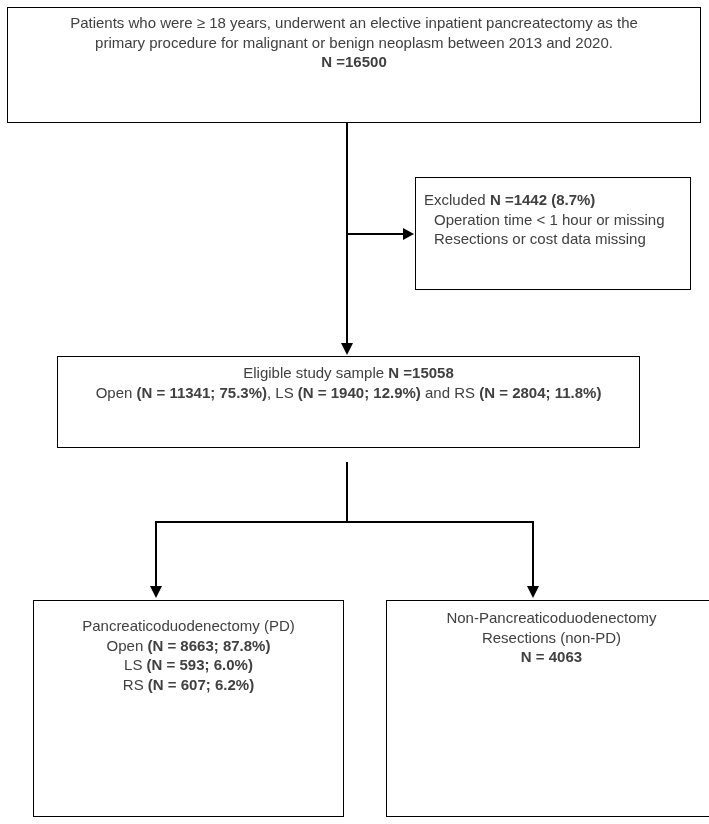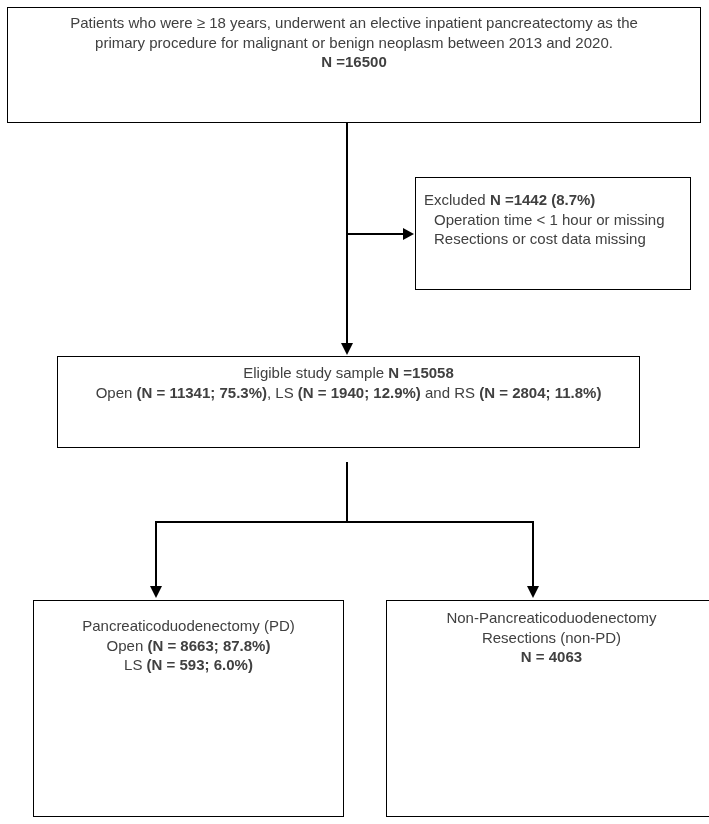--- a/index.html
+++ b/index.html
@@ -110,20 +110,21 @@
 
   <div class="box eligible-box">
     <div><span>Eligible study sample </span><span class="b">N =15058</span></div>
     <div><span>Open </span><span class="b">(N = 11341; 75.3%)</span><span>, LS </span><span class="b">(N = 1940; 12.9%)</span><span> and RS </span><span class="b">(N = 2804; 11.8%)</span></div>
   </div>
 
   <div class="box pd-box">
     <div>Pancreaticoduodenectomy (PD)</div>
     <div><span>Open </span><span class="b">(N = 8663; 87.8%)</span></div>
     <div><span>LS </span><span class="b">(N = 593; 6.0%)</span></div>
+    <div><span>RS </span><span class="b">(N = 607; 6.2%)</span></div>
   </div>
 
   <div class="box nonpd-box">
     <div>Non-Pancreaticoduodenectomy</div>
     <div>Resections (non-PD)</div>
     <div class="b">N = 4063</div>
   </div>
 
 </div>
 

